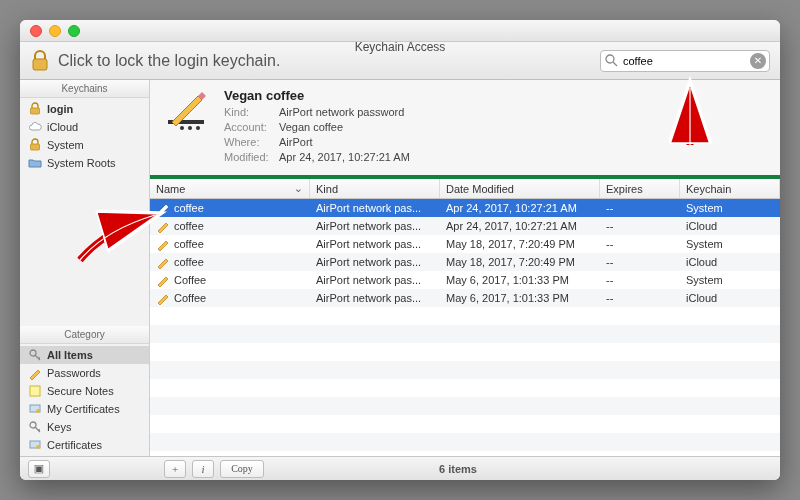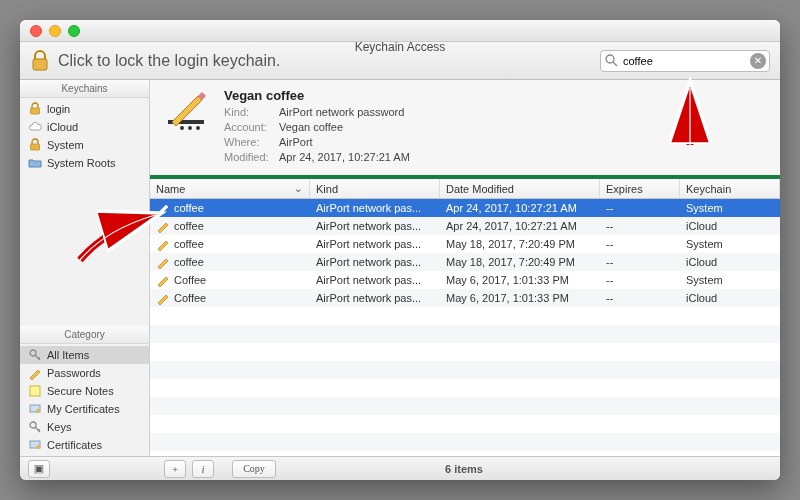--- a/index.html
+++ b/index.html
@@ -63,21 +63,21 @@
     background:linear-gradient(#fbfbfb,#e9e9e9);
     border-bottom:1px solid #d7d7d7;
     padding:3px 0;
   }
   .sb-list{padding:2px 0; flex-shrink:0;}
   .sb-item{
     display:flex; align-items:center; gap:5px;
     padding:2px 8px; font-size:11px; color:#333; cursor:default;
   }
   .sb-item .ico{width:14px;height:14px;display:flex;align-items:center;justify-content:center;}
-  .sb-item.sel{ font-weight:400; }
+  .sb-item.sel{ font-weight:700; }
   .sb-spacer{flex:1;}
   .cat-list .sb-item.sel{background:#d6d6d6;}
   .main { flex:1; display:flex; flex-direction:column; background:#fff; min-width:0;}
   .detail{
     background:#f6f6f6; border-bottom:4px solid #15803d;
     display:flex; gap:14px; padding:8px 12px 10px;
   }
   .detail .big-icon{width:48px;height:48px;flex-shrink:0;}
   .detail .info{font-size:11px;color:#444;}
   .detail .info .title{font-size:13px;font-weight:600;color:#222;margin-bottom:2px;}
@@ -101,21 +101,21 @@
   .td{padding:0 6px;white-space:nowrap;overflow:hidden;text-overflow:ellipsis;}
   .td.c-name{display:flex;align-items:center;gap:4px;}
   .mini-icon{width:14px;height:14px;flex-shrink:0;}
   .statusbar{
     height:24px;background:linear-gradient(#f5f5f5,#e3e3e3);
     border-top:1px solid #c6c6c6;
     display:flex;align-items:center;padding:0 8px;gap:6px;color:#555;font-size:11px;
   }
   .sb-left{width:130px;display:flex;gap:6px;align-items:center;}
   .sb-btn{width:22px;height:18px;border:1px solid #bdbdbd;border-radius:3px;background:linear-gradient(#fff,#eee);display:flex;align-items:center;justify-content:center;cursor:default;font-family:serif;}
-  .sb-copy{width:44px;font-size:10px;margin-left:12px;}
+  .sb-copy{width:44px;font-size:10px;}
   .sb-center{flex:1;text-align:center;font-weight:bold;}
   
   .arrow{position:absolute;pointer-events:none;}
   .arrow svg{overflow:visible;}
 </style>
 </head>
 <body>
 
 <div class="window">
 

